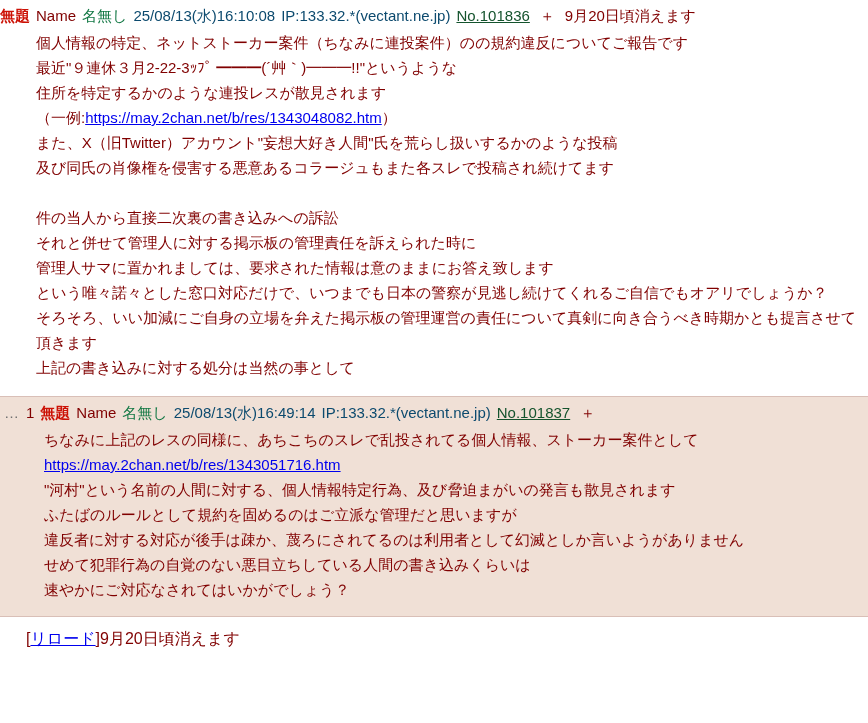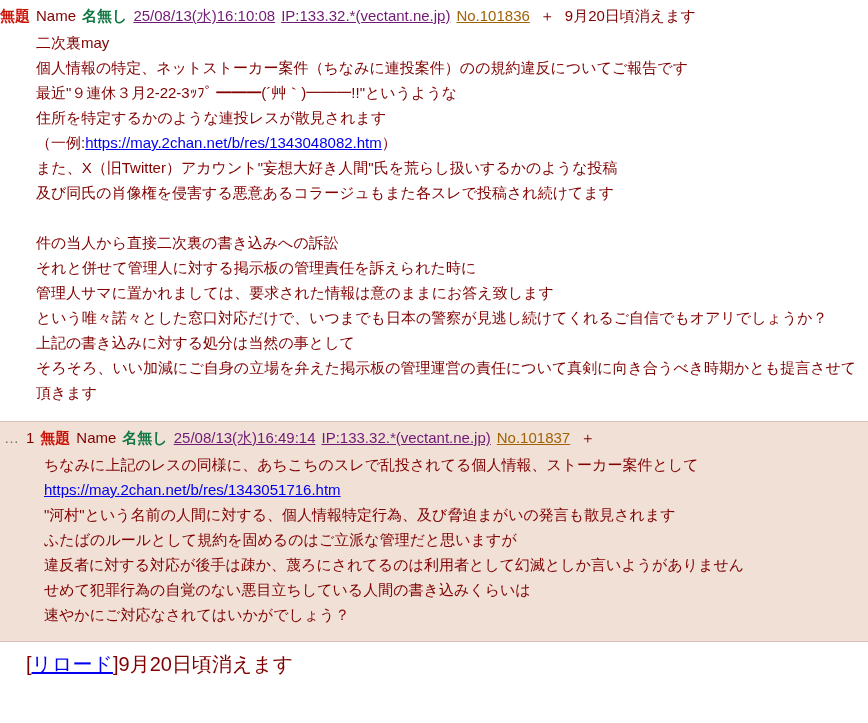--- a/index.html
+++ b/index.html
@@ -37,28 +37,27 @@
   }
   .subject {
     color: #cc1105;
     font-weight: bold;
   }
   .name-label {
     color: #800000;
   }
   .poster-name {
     color: #117743;
-    font-weight: bold;
+    font-weight: normal;
   }
   .datetime, .ip-info {
-    color: #701a75;
-    text-decoration: underline;
+    color: #0c4a6e;
   }
   .post-no {
-    color: #a16207;
+    color: #14532d;
     text-decoration: underline;
     cursor: pointer;
   }
   .plus-btn {
     color: #800000;
     cursor: pointer;
     padding: 0 4px;
   }
   .expire-note {
     color: #800000;
@@ -106,21 +105,21 @@
   }
   .reply-body {
     padding: 2px 0 0 44px;
     line-height: 25px;
   }
   .reply-body p { margin: 0; }
 
   
   .footer {
     padding: 10px 0 0 26px;
-    font-size: 20px;
+    font-size: 16px;
     line-height: 24px;
     color: #800000;
   }
   .reload-link {
     color: #0000ee;
     text-decoration: underline;
     cursor: pointer;
   }
 </style>
 </head>
@@ -133,34 +132,33 @@
     <span class="name-label">Name</span>
     <span class="poster-name">名無し</span>
     <span class="datetime">25/08/13(水)16:10:08</span>
     <span class="ip-info">IP:133.32.*(vectant.ne.jp)</span>
     <span class="post-no">No.101836</span>
     <span class="plus-btn">＋</span>
     <span class="expire-note">9月20日頃消えます</span>
   </div>
 
   <div class="post-body">
-    <p>二次裏may</p>
     <p>個人情報の特定、ネットストーカー案件（ちなみに連投案件）のの規約違反についてご報告です</p>
     <p>最近"９連休３月2-22-3ｯﾌﾟ ━━━(´艸｀)━━━!!"というような</p>
     <p>住所を特定するかのような連投レスが散見されます</p>
     <p><span>（一例:</span><a class="inline-link" href="#">https://may.2chan.net/b/res/1343048082.htm</a><span>）</span></p>
     <p>また、X（旧Twitter）アカウント"妄想大好き人間"氏を荒らし扱いするかのような投稿</p>
     <p>及び同氏の肖像権を侵害する悪意あるコラージュもまた各スレで投稿され続けてます</p>
     <div class="blank"></div>
     <p>件の当人から直接二次裏の書き込みへの訴訟</p>
     <p>それと併せて管理人に対する掲示板の管理責任を訴えられた時に</p>
     <p>管理人サマに置かれましては、要求された情報は意のままにお答え致します</p>
     <p>という唯々諾々とした窓口対応だけで、いつまでも日本の警察が見逃し続けてくれるご自信でもオアリでしょうか？</p>
+    <p>そろそろ、いい加減にご自身の立場を弁えた掲示板の管理運営の責任について真剣に向き合うべき時期かとも提言させて頂きます</p>
     <p>上記の書き込みに対する処分は当然の事として</p>
-    <p>そろそろ、いい加減にご自身の立場を弁えた掲示板の管理運営の責任について真剣に向き合うべき時期かとも提言させて頂きます</p>
   </div>
 
   <div class="reply-wrap">
     <div class="reply">
       <div class="post-header">
         <span class="dots">…</span>
         <span class="reply-num">1</span>
         <span class="subject">無題</span>
         <span class="name-label">Name</span>
         <span class="poster-name">名無し</span>

